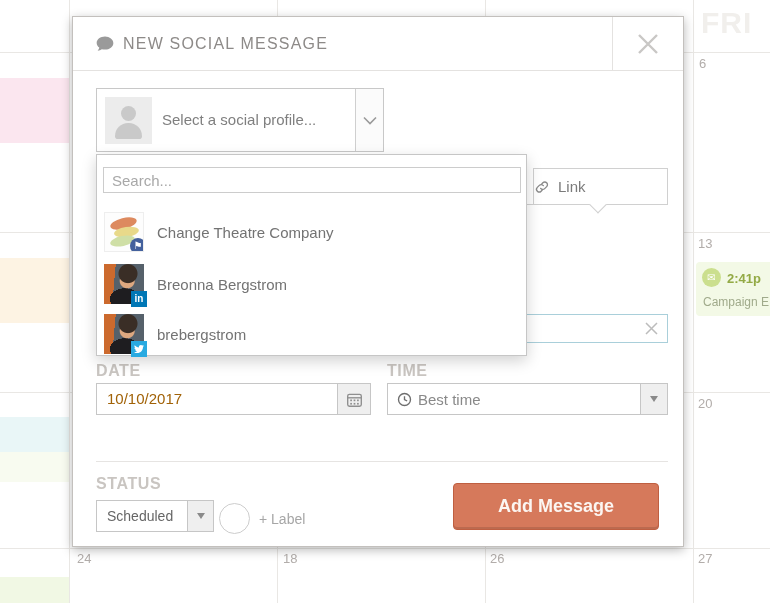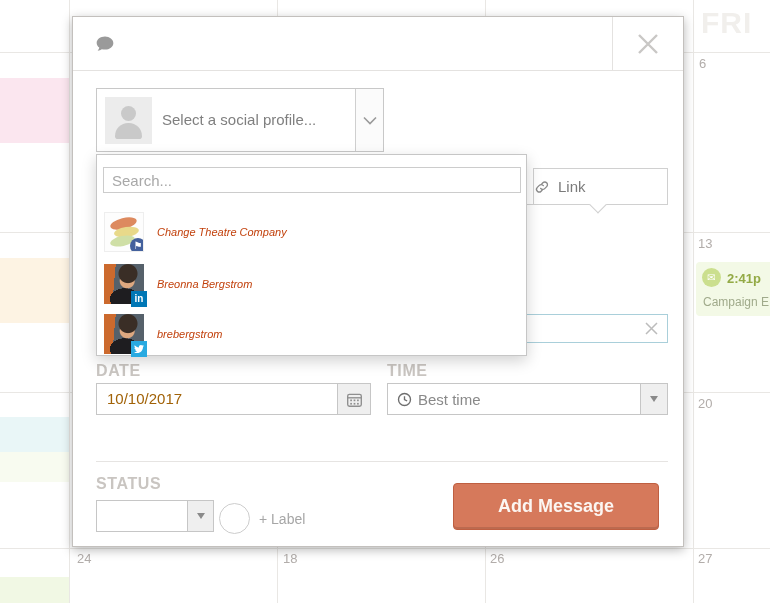--- a/index.html
+++ b/index.html
@@ -58,21 +58,21 @@
 
   
   .dropdown { position:absolute; left:23px; top:137px; width:431px; height:202px; background:#fff;
     border:1px solid #c6c6c6; box-shadow:0 5px 14px rgba(0,0,0,.18); z-index:20; }
   .search-input { position:absolute; left:6px; top:12px; width:418px; height:26px;
     border:1px solid #cccccc; font-size:15px; color:#666; padding:0 8px;
     font-family:"Liberation Sans", sans-serif; outline:none; }
   .search-input::placeholder { color:#a8a8a8; }
   .dd-item { position:absolute; left:7px; right:4px; height:44px; display:flex; align-items:center; cursor:pointer; }
   .dd-avatar { position:relative; width:40px; height:40px; flex:0 0 40px; }
-  .dd-label { margin-left:13px; font-size:11px; color:#c2410c;font-style:italic; }
+  .dd-label { margin-left:13px; font-size:15px; color:#737373; }
   .net-badge { position:absolute; right:-3px; bottom:-3px; width:16px; height:16px; color:#fff;
     font-size:10px; font-weight:bold; text-align:center; line-height:16px; }
   .badge-page { background:#44619d; font-family:"DejaVu Sans", sans-serif; font-size:10px; line-height:15px; }
   .badge-li { background:#0077b5; }
   .badge-tw { background:#29aae1; display:flex; align-items:center; justify-content:center; }
   .avatar-logo { background:#fdfdfd; border:1px solid #eee; overflow:hidden; }
   .avatar-logo span { position:absolute; border-radius:50%; }
   .logo-e1 { left:5px; top:5px;  width:27px; height:11px; background:#dd8a5f; transform:rotate(-14deg); }
   .logo-e2 { left:9px; top:14px; width:25px; height:10px; background:#e8d98a; transform:rotate(-8deg); }
   .logo-e3 { left:5px; top:23px; width:25px; height:10px; background:#cfdfa6; transform:rotate(-12deg); }
@@ -140,20 +140,21 @@
 </div>
 
 <div class="modal">
 
   <div class="modal-header">
     <span class="bubble-icon">
       <svg viewBox="0 0 24 24" width="20" height="20">
           <path d="M12 3C6.5 3 2 6.4 2 10.7c0 2.2 1.2 4.2 3.1 5.6-.1 1.3-.7 2.6-1.9 3.7 2-.1 3.7-.8 5-1.8 1.2.3 2.5.5 3.8.5 5.5 0 10-3.4 10-7.7S17.5 3 12 3z" fill="#9a9a9a"></path>
         </svg>
     </span>
+    <span class="modal-title">NEW SOCIAL MESSAGE</span>
     <span class="close-box">
       <svg width="28" height="28" viewBox="0 0 28 28">
           <path d="M5 5 L23 23 M23 5 L5 23" stroke="#c9c7c5" stroke-width="2.4" fill="none"></path>
         </svg>
     </span>
   </div>
 
   <div class="profile-select">
     <span class="silhouette"></span>
     <span class="profile-placeholder">Select a social profile...</span>
@@ -212,20 +213,21 @@
     </span>
     <span class="right-seg" style="width:27px">
         <span class="tri-down"></span>
       </span>
   </div>
 
   <div class="divider"></div>
 
   <div class="field-label" style="left:23px; top:458px">STATUS</div>
   <div class="text-box" style="left:23px; top:483px; width:118px">
+    <span class="box-text" style="font-size:14px; color:#666">Scheduled</span>
     <span class="right-seg" style="width:26px">
         <span class="tri-down"></span>
       </span>
   </div>
   <div class="label-circle"></div>
   <div class="plus-label">+ Label</div>
   <button class="add-btn">Add Message</button>
 
   <div class="dropdown">
     <input class="search-input" placeholder="Search..." style="">

